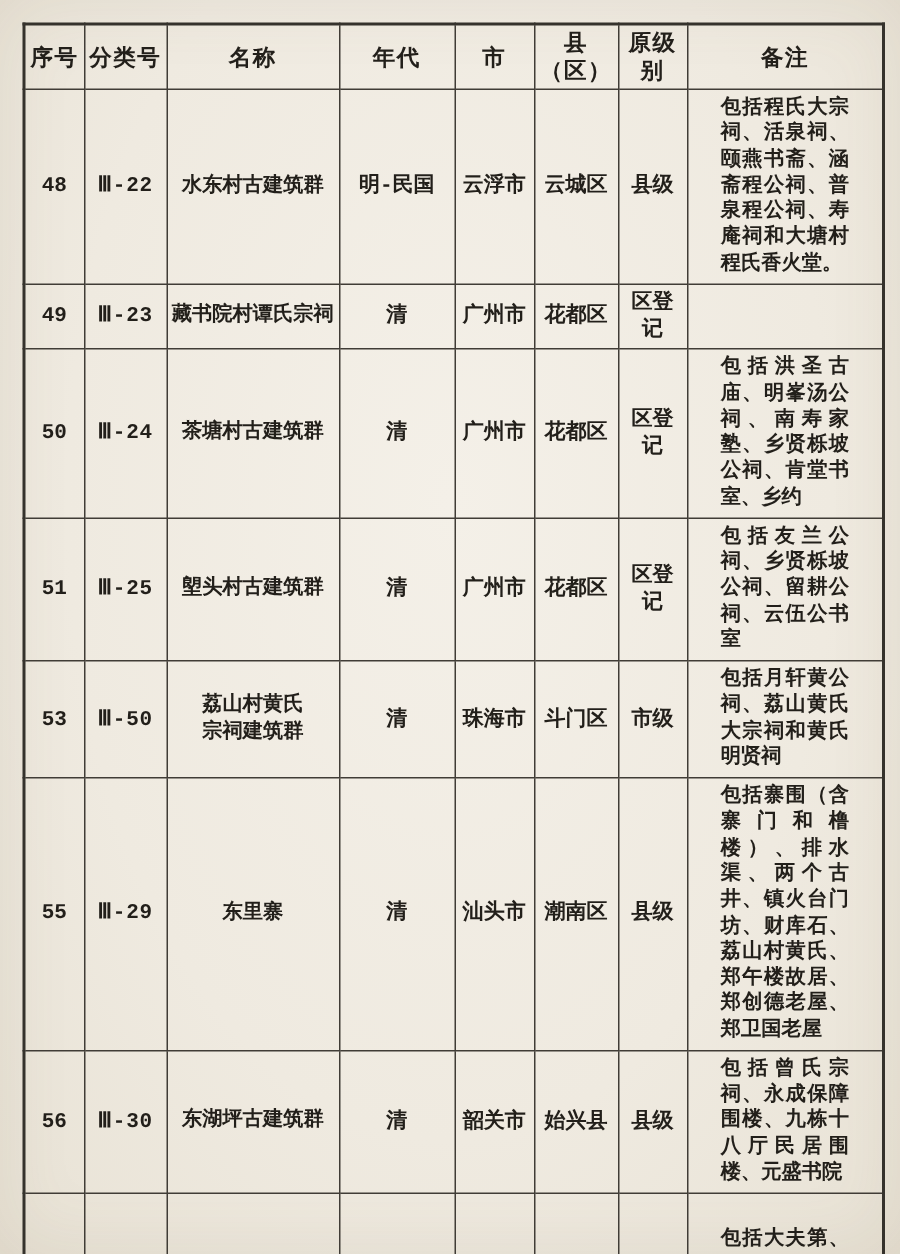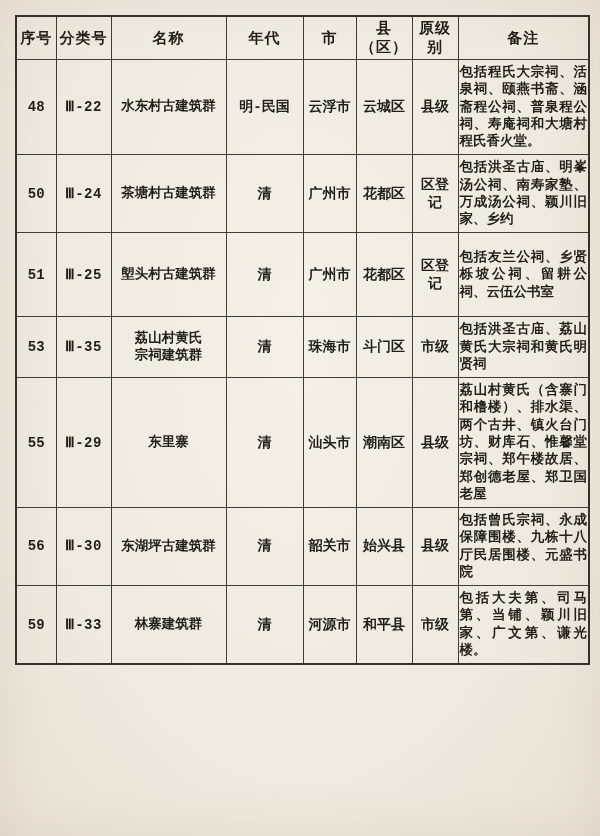--- a/index.html
+++ b/index.html
@@ -54,21 +54,21 @@
     white-space: pre-line;
     padding: 3px 1px;
   }
   td.col-class_no {
     letter-spacing: 0.5px;
     text-align: center;
   }
   td.col-note {
     text-align: justify;
     font-size: 13.5px;
-    padding: 4px 1px;
+    padding: 4px 22px;
     line-height: 1.28;
     vertical-align: middle;
   }
   
   tbody tr:nth-child(1)  { height: 90px; }
   tbody tr:nth-child(2)  { height: 27px; }
   tbody tr:nth-child(3)  { height: 84px; }
   tbody tr:nth-child(4)  { height: 56px; }
   tbody tr:nth-child(5)  { height: 28px; }
   tbody tr:nth-child(6)  { height: 62px; }
@@ -113,59 +113,69 @@
           <td class="col-seq">48</td>
           <td class="col-class_no">Ⅲ-22</td>
           <td class="col-name">水东村古建筑群</td>
           <td class="col-era">明-民国</td>
           <td class="col-city">云浮市</td>
           <td class="col-county">云城区</td>
           <td class="col-level">县级</td>
           <td class="col-note">包括程氏大宗祠、活泉祠、颐燕书斋、涵斋程公祠、普泉程公祠、寿庵祠和大塘村程氏香火堂。</td>
         </tr>
         <tr>
+          <td class="col-seq">49</td>
+          <td class="col-class_no">Ⅲ-23</td>
+          <td class="col-name">藏书院村谭氏宗祠</td>
+          <td class="col-era">清</td>
+          <td class="col-city">广州市</td>
+          <td class="col-county">花都区</td>
+          <td class="col-level">区登记</td>
+          <td class="col-note"></td>
+        </tr>
+        <tr>
           <td class="col-seq">50</td>
           <td class="col-class_no">Ⅲ-24</td>
           <td class="col-name">茶塘村古建筑群</td>
           <td class="col-era">清</td>
           <td class="col-city">广州市</td>
           <td class="col-county">花都区</td>
           <td class="col-level">区登记</td>
-          <td class="col-note">包括洪圣古庙、明峯汤公祠、南寿家塾、万成汤公祠、颖川旧家、乡约</td>
+          <td class="col-note">包括洪圣古庙、明峯汤公祠、南寿家塾、乡贤栎坡公祠、肯堂书室、乡约</td>
         </tr>
         <tr>
           <td class="col-seq">51</td>
           <td class="col-class_no">Ⅲ-25</td>
           <td class="col-name">塱头村古建筑群</td>
           <td class="col-era">清</td>
           <td class="col-city">广州市</td>
           <td class="col-county">花都区</td>
           <td class="col-level">区登记</td>
           <td class="col-note">包括友兰公祠、乡贤栎坡公祠、留耕公祠、云伍公书室</td>
         </tr>
         <tr>
           <td class="col-seq">53</td>
-          <td class="col-class_no">Ⅲ-35</td>
+          <td class="col-class_no">Ⅲ-50</td>
           <td class="col-name">荔山村黄氏
 宗祠建筑群</td>
           <td class="col-era">清</td>
           <td class="col-city">珠海市</td>
           <td class="col-county">斗门区</td>
           <td class="col-level">市级</td>
-          <td class="col-note">包括洪圣古庙、荔山黄氏大宗祠和黄氏明贤祠</td>
+          <td class="col-note">包括月轩黄公祠、荔山黄氏大宗祠和黄氏明贤祠</td>
         </tr>
         <tr>
           <td class="col-seq">55</td>
           <td class="col-class_no">Ⅲ-29</td>
           <td class="col-name">东里寨</td>
           <td class="col-era">清</td>
           <td class="col-city">汕头市</td>
           <td class="col-county">潮南区</td>
           <td class="col-level">县级</td>
-          <td class="col-note">荔山村黄氏（含寨门和橹楼）、排水渠、两个古井、镇火台门坊、财库石、惟馨堂宗祠、郑午楼故居、郑创德老屋、郑卫国老屋</td>
+          <td class="col-note">包括寨围（含寨门和橹楼）、排水渠、两个古井、镇火台门坊、财库石、荔山村黄氏、郑午楼故居、郑创德老屋、郑卫国老屋</td>
         </tr>
         <tr>
           <td class="col-seq">56</td>
           <td class="col-class_no">Ⅲ-30</td>
           <td class="col-name">东湖坪古建筑群</td>
           <td class="col-era">清</td>
           <td class="col-city">韶关市</td>
           <td class="col-county">始兴县</td>
           <td class="col-level">县级</td>
           <td class="col-note">包括曾氏宗祠、永成保障围楼、九栋十八厅民居围楼、元盛书院</td>

